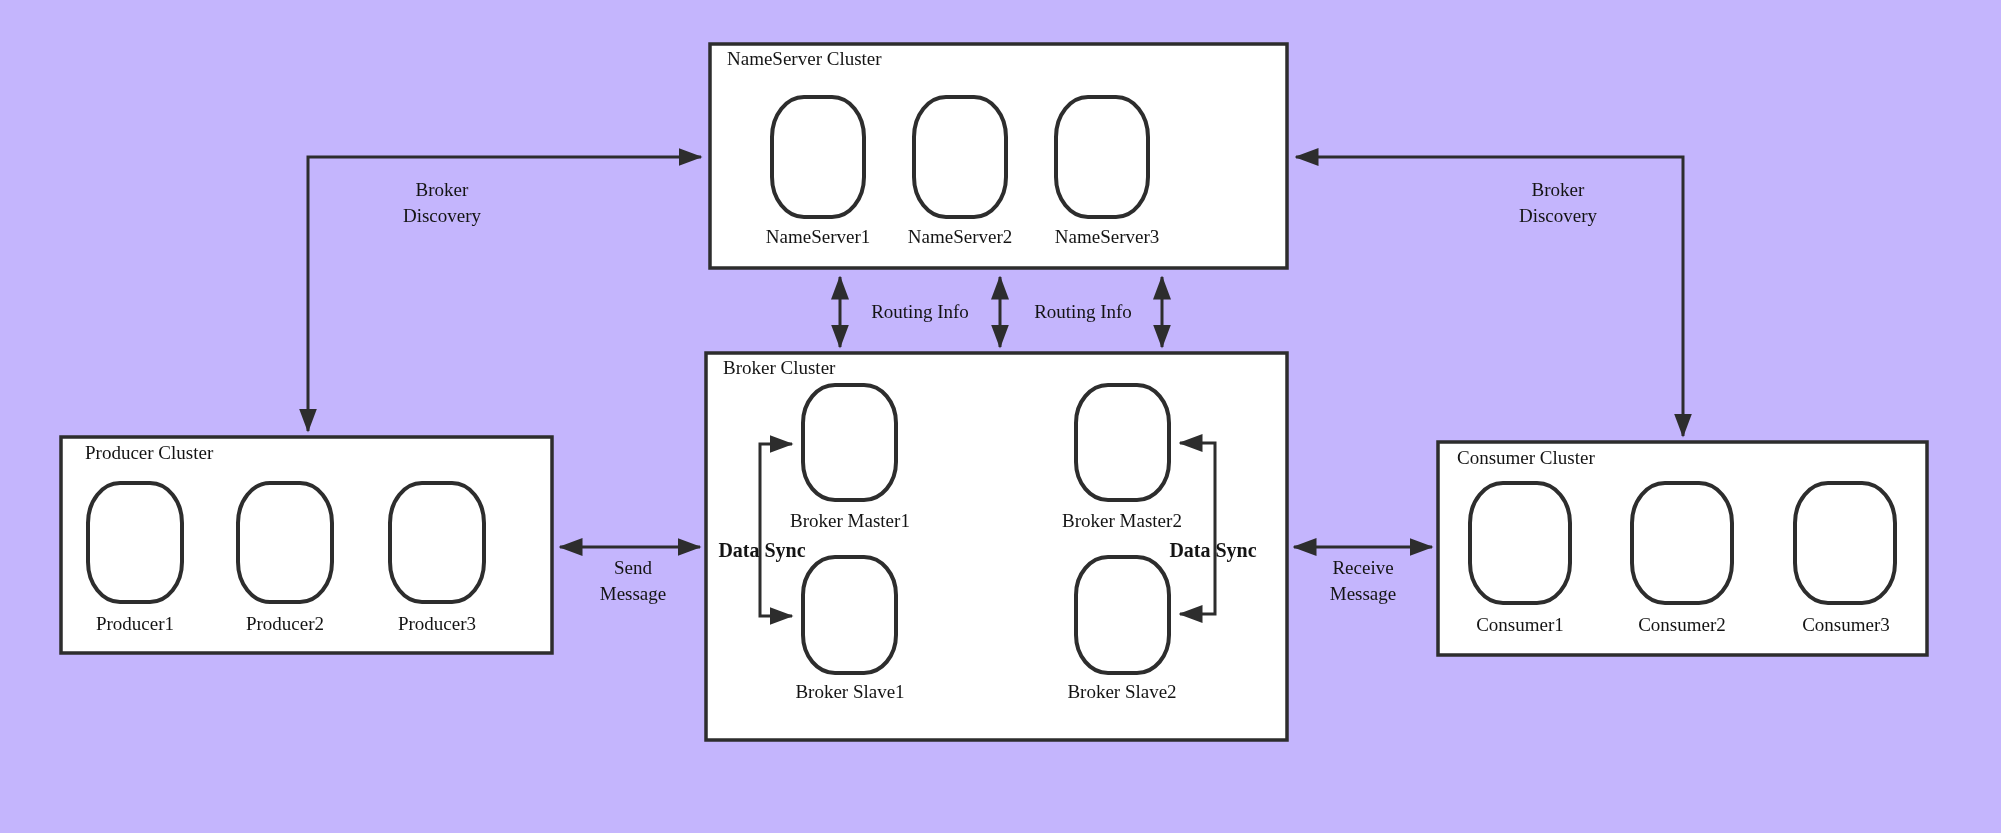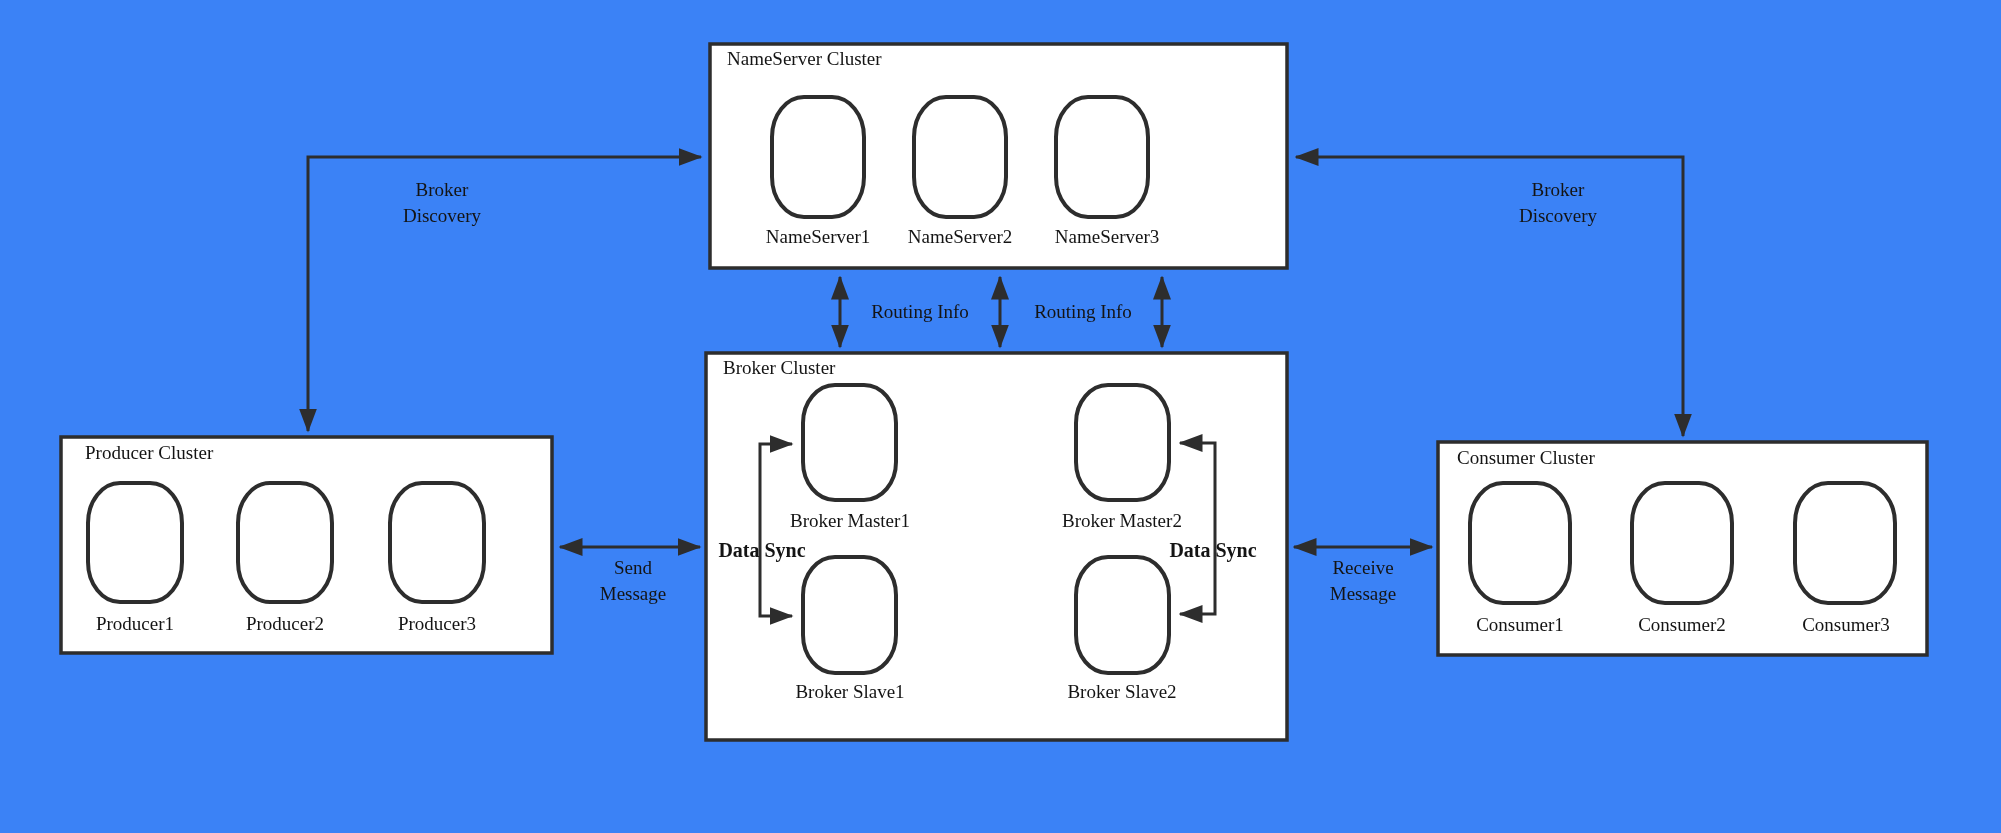--- a/index.html
+++ b/index.html
@@ -4,21 +4,21 @@
 <style>
   html, body {
     margin: 0;
     padding: 0;
     background: #ffffff;
   }
   .stage {
     position: relative;
     width: 2001px;
     height: 833px;
-    background: #3b82f6;
+    background: #c4b5fd;
     font-family: "Liberation Serif", "DejaVu Serif", serif;
   }
   svg text {
     font-family: "Liberation Serif", "DejaVu Serif", serif;
     fill: #141414;
   }
   .cluster-title { font-size: 19px; }
   .node-label    { font-size: 19px; }
   .edge-label    { font-size: 19px; }
   .edge-label-bold { font-size: 20px; font-weight: bold; }

